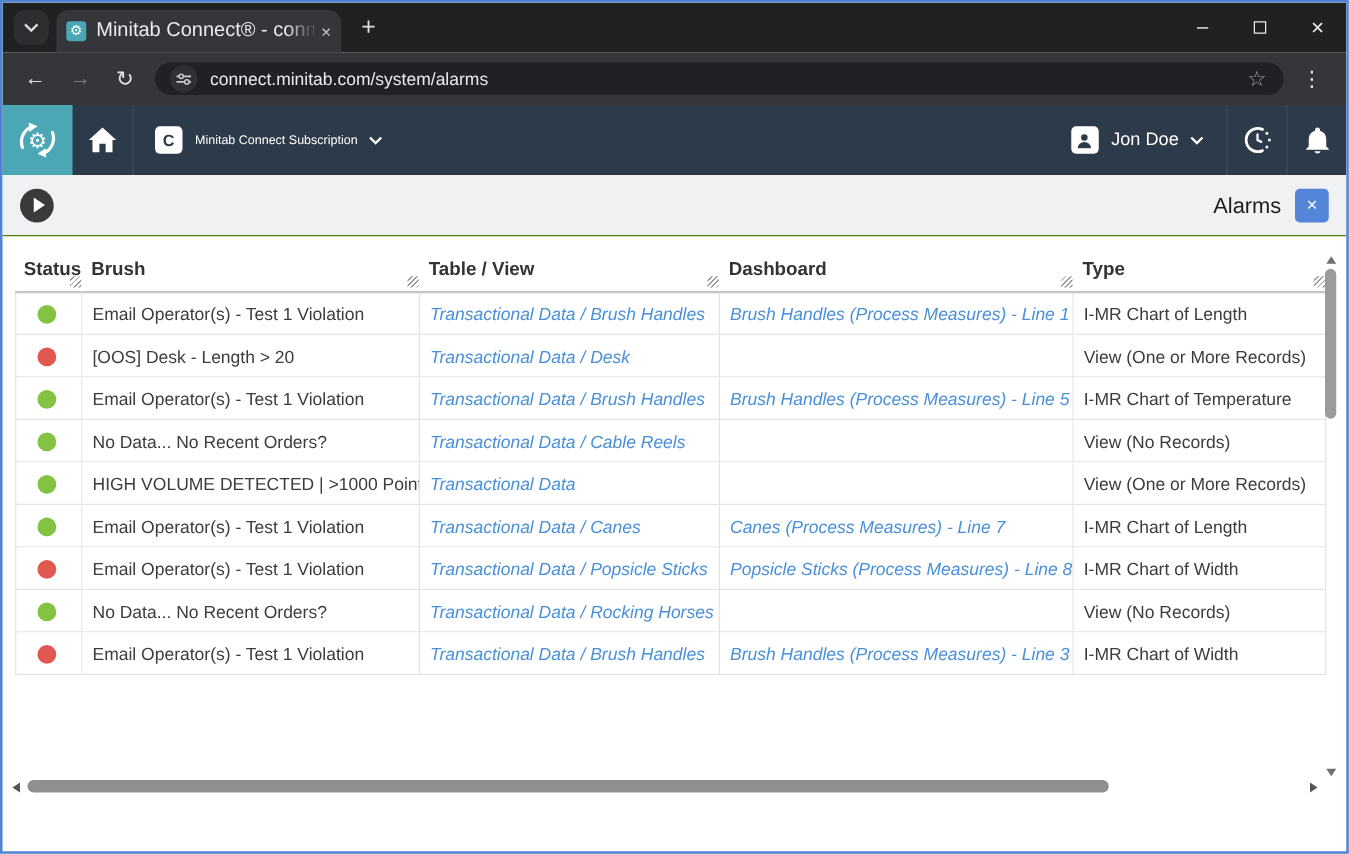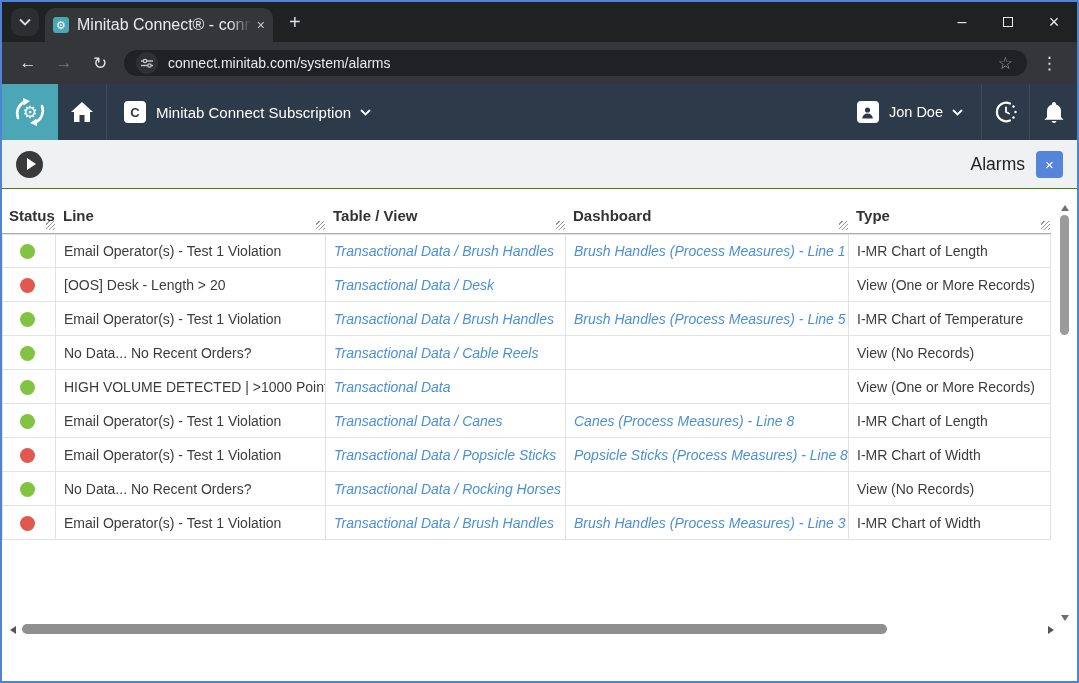--- a/index.html
+++ b/index.html
@@ -42,40 +42,40 @@
   .app-header { height:56px; background:#2c3a49; display:flex; align-items:center; }
   .logo { width:56px; height:56px; background:#4ba7b6; position:relative; flex:0 0 56px; cursor:pointer; }
   .logo svg { position:absolute; inset:0; margin:auto; }
   .logo .gear-glyph { position:absolute; inset:0; display:flex; align-items:center; justify-content:center;
     color:#fff; font-size:17px; }
   .home-btn { width:48px; height:56px; display:flex; align-items:center; justify-content:center;
     color:#fff; cursor:pointer; }
   .hdr-divider { width:1px; height:56px; background:#3d4c5c; }
   .sub-badge { width:22px; height:22px; background:#fff; border-radius:4px; color:#2c3a49;
     font-weight:bold; font-size:13px; display:flex; align-items:center; justify-content:center; margin-left:17px; }
-  .sub-label { color:#fff; font-size:15px; margin-left:10px; }
+  .sub-label { color:#fff; font-size:10px; margin-left:10px; }
   .chev { display:inline-flex; margin-left:9px; }
   .hdr-right { margin-left:auto; display:flex; align-items:center; height:56px; }
   .user-btn { display:flex; align-items:center; cursor:pointer; padding:0 18px 0 14px; height:56px; }
   .user-badge { width:22px; height:22px; background:#fff; border-radius:4px; display:flex;
     align-items:center; justify-content:center; }
   .user-name { color:#fff; font-size:14.5px; margin-left:10px; }
   .icon-btn { width:47px; height:56px; display:flex; align-items:center; justify-content:center; cursor:pointer; }
   
   .actionbar { height:49px; background:#eff1f3; border-bottom:1px solid #4d7c0f;
     display:flex; align-items:center; padding:0 14px; }
   .play-btn { width:27px; height:27px; border-radius:50%; background:#3a3a3a; display:flex;
     align-items:center; justify-content:center; cursor:pointer; }
   .play-tri { width:0; height:0; border-left:9px solid #fff; border-top:6px solid transparent;
     border-bottom:6px solid transparent; margin-left:3px; }
   .panel-title { margin-left:auto; color:#1e1e1e; font-size:17.5px; }
   .panel-close { width:27px; height:27px; margin-left:11px; background:#5585d8; border-radius:4px;
     color:#fff; font-size:15px; display:flex; align-items:center; justify-content:center; cursor:pointer; }
   
-  .table-wrap { position:absolute; left:0; top:197px; width:844px; }
+  .table-wrap { position:absolute; left:10px; top:197px; width:844px; }
   table { border-collapse:separate; border-spacing:0; table-layout:fixed; width:1049px; }
   th { height:35px; font-size:15px; font-weight:bold; color:#333; text-align:left;
     padding:0 0 2px 7px; border-bottom:1px solid #ababab; position:relative; vertical-align:middle; }
   th::after { content:""; position:absolute; right:1px; bottom:3px; width:9px; height:9px;
     background:repeating-linear-gradient(135deg, transparent 0 2px, #9a9a9a 2px 3px); }
   td { height:34px; font-size:14px; color:#3c3c3c; padding:0 6px 0 8px; vertical-align:middle;
     border-right:1px solid #e3e3e3; border-bottom:1px solid #e3e3e3; background:#fff;
     white-space:nowrap; overflow:hidden; }
   td:first-child { border-left:1px solid #e3e3e3; }
   tbody tr:first-child td { border-top:1px solid #e3e3e3; }
@@ -222,21 +222,21 @@
       <colgroup>
         <col style="width:54px">
           <col style="width:270px">
           <col style="width:240px">
           <col style="width:283px">
           <col style="width:202px">
       </colgroup>
       <thead>
         <tr>
           <th>Status</th>
-          <th>Line</th>
+          <th>Brush</th>
           <th>Table / View</th>
           <th>Dashboard</th>
           <th>Type</th>
         </tr>
       </thead>
       <tbody>
           <tr>
             <td><span class="dot green"></span></td>
             <td>Email Operator(s) - Test 1 Violation</td>
             <td><span class="cell-link">Transactional Data / Brush Handles</span></td>
@@ -268,21 +268,21 @@
             <td><span class="dot green"></span></td>
             <td>HIGH VOLUME DETECTED | &gt;1000 Points</td>
             <td><span class="cell-link">Transactional Data</span></td>
             <td></td>
             <td>View (One or More Records)</td>
           </tr>
           <tr>
             <td><span class="dot green"></span></td>
             <td>Email Operator(s) - Test 1 Violation</td>
             <td><span class="cell-link">Transactional Data / Canes</span></td>
-            <td><span class="cell-link">Canes (Process Measures) - Line 8</span></td>
+            <td><span class="cell-link">Canes (Process Measures) - Line 7</span></td>
             <td>I-MR Chart of Length</td>
           </tr>
           <tr>
             <td><span class="dot red"></span></td>
             <td>Email Operator(s) - Test 1 Violation</td>
             <td><span class="cell-link">Transactional Data / Popsicle Sticks</span></td>
             <td><span class="cell-link">Popsicle Sticks (Process Measures) - Line 8</span></td>
             <td>I-MR Chart of Width</td>
           </tr>
           <tr>

